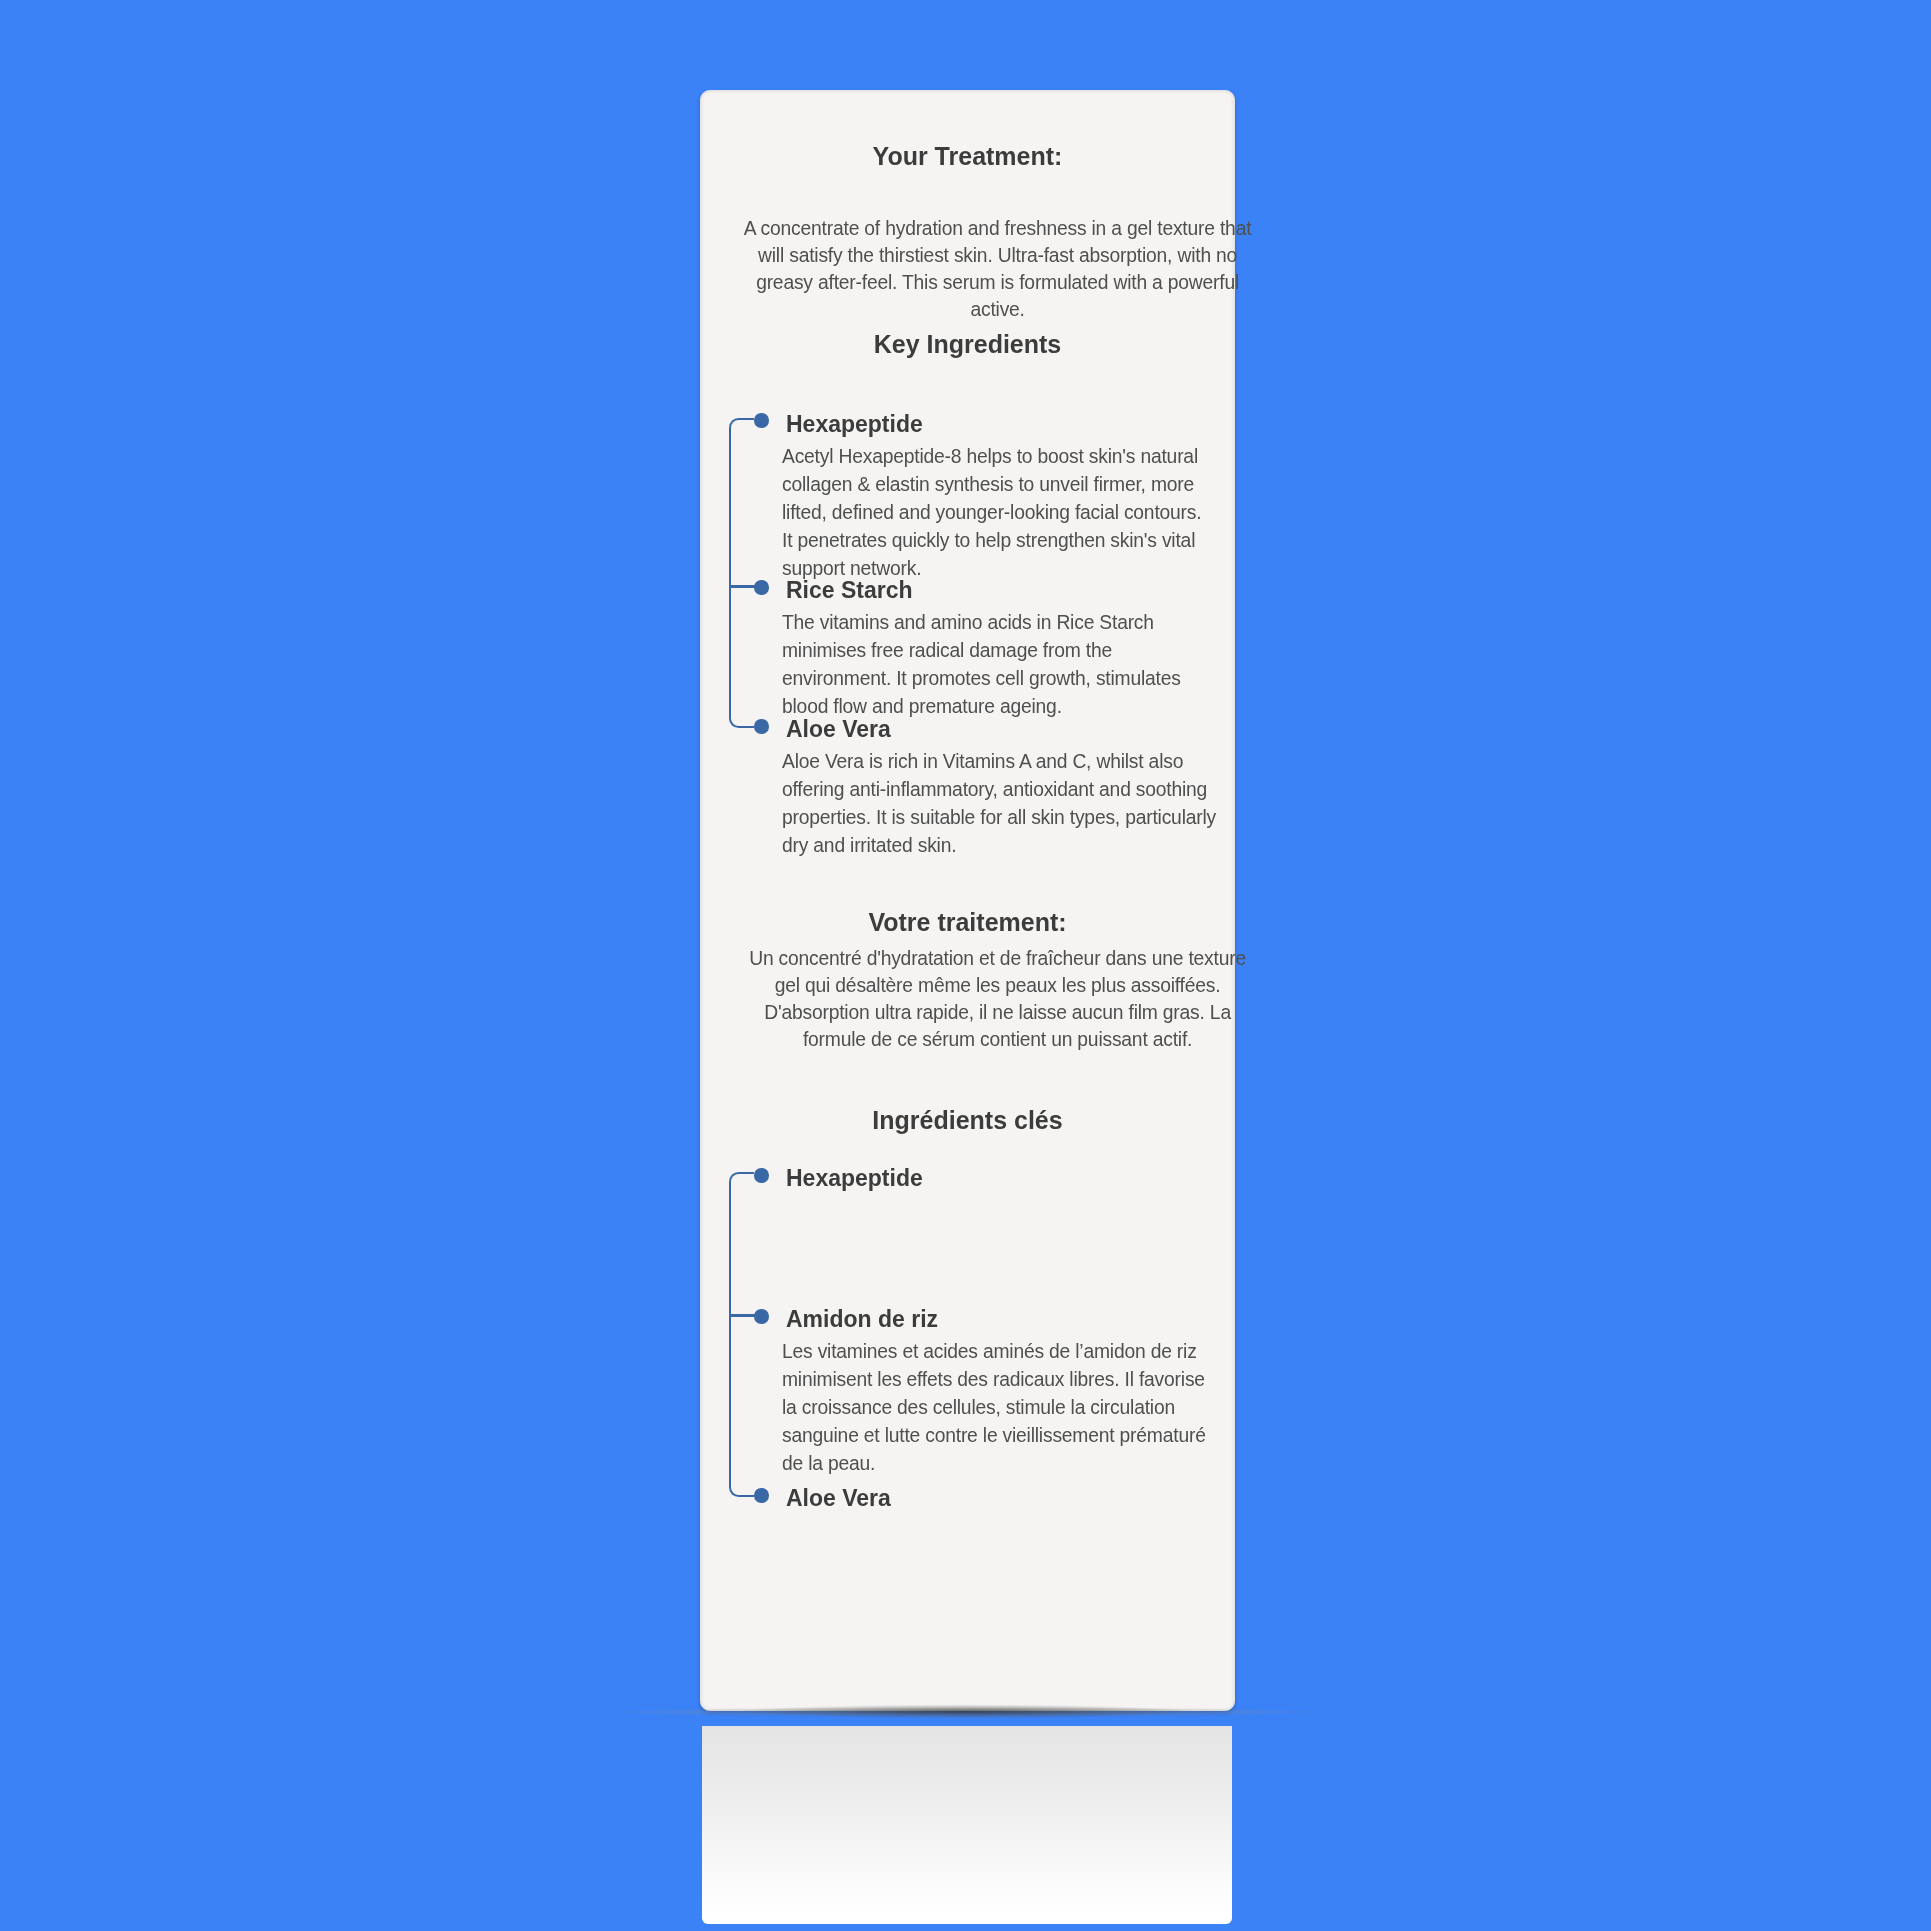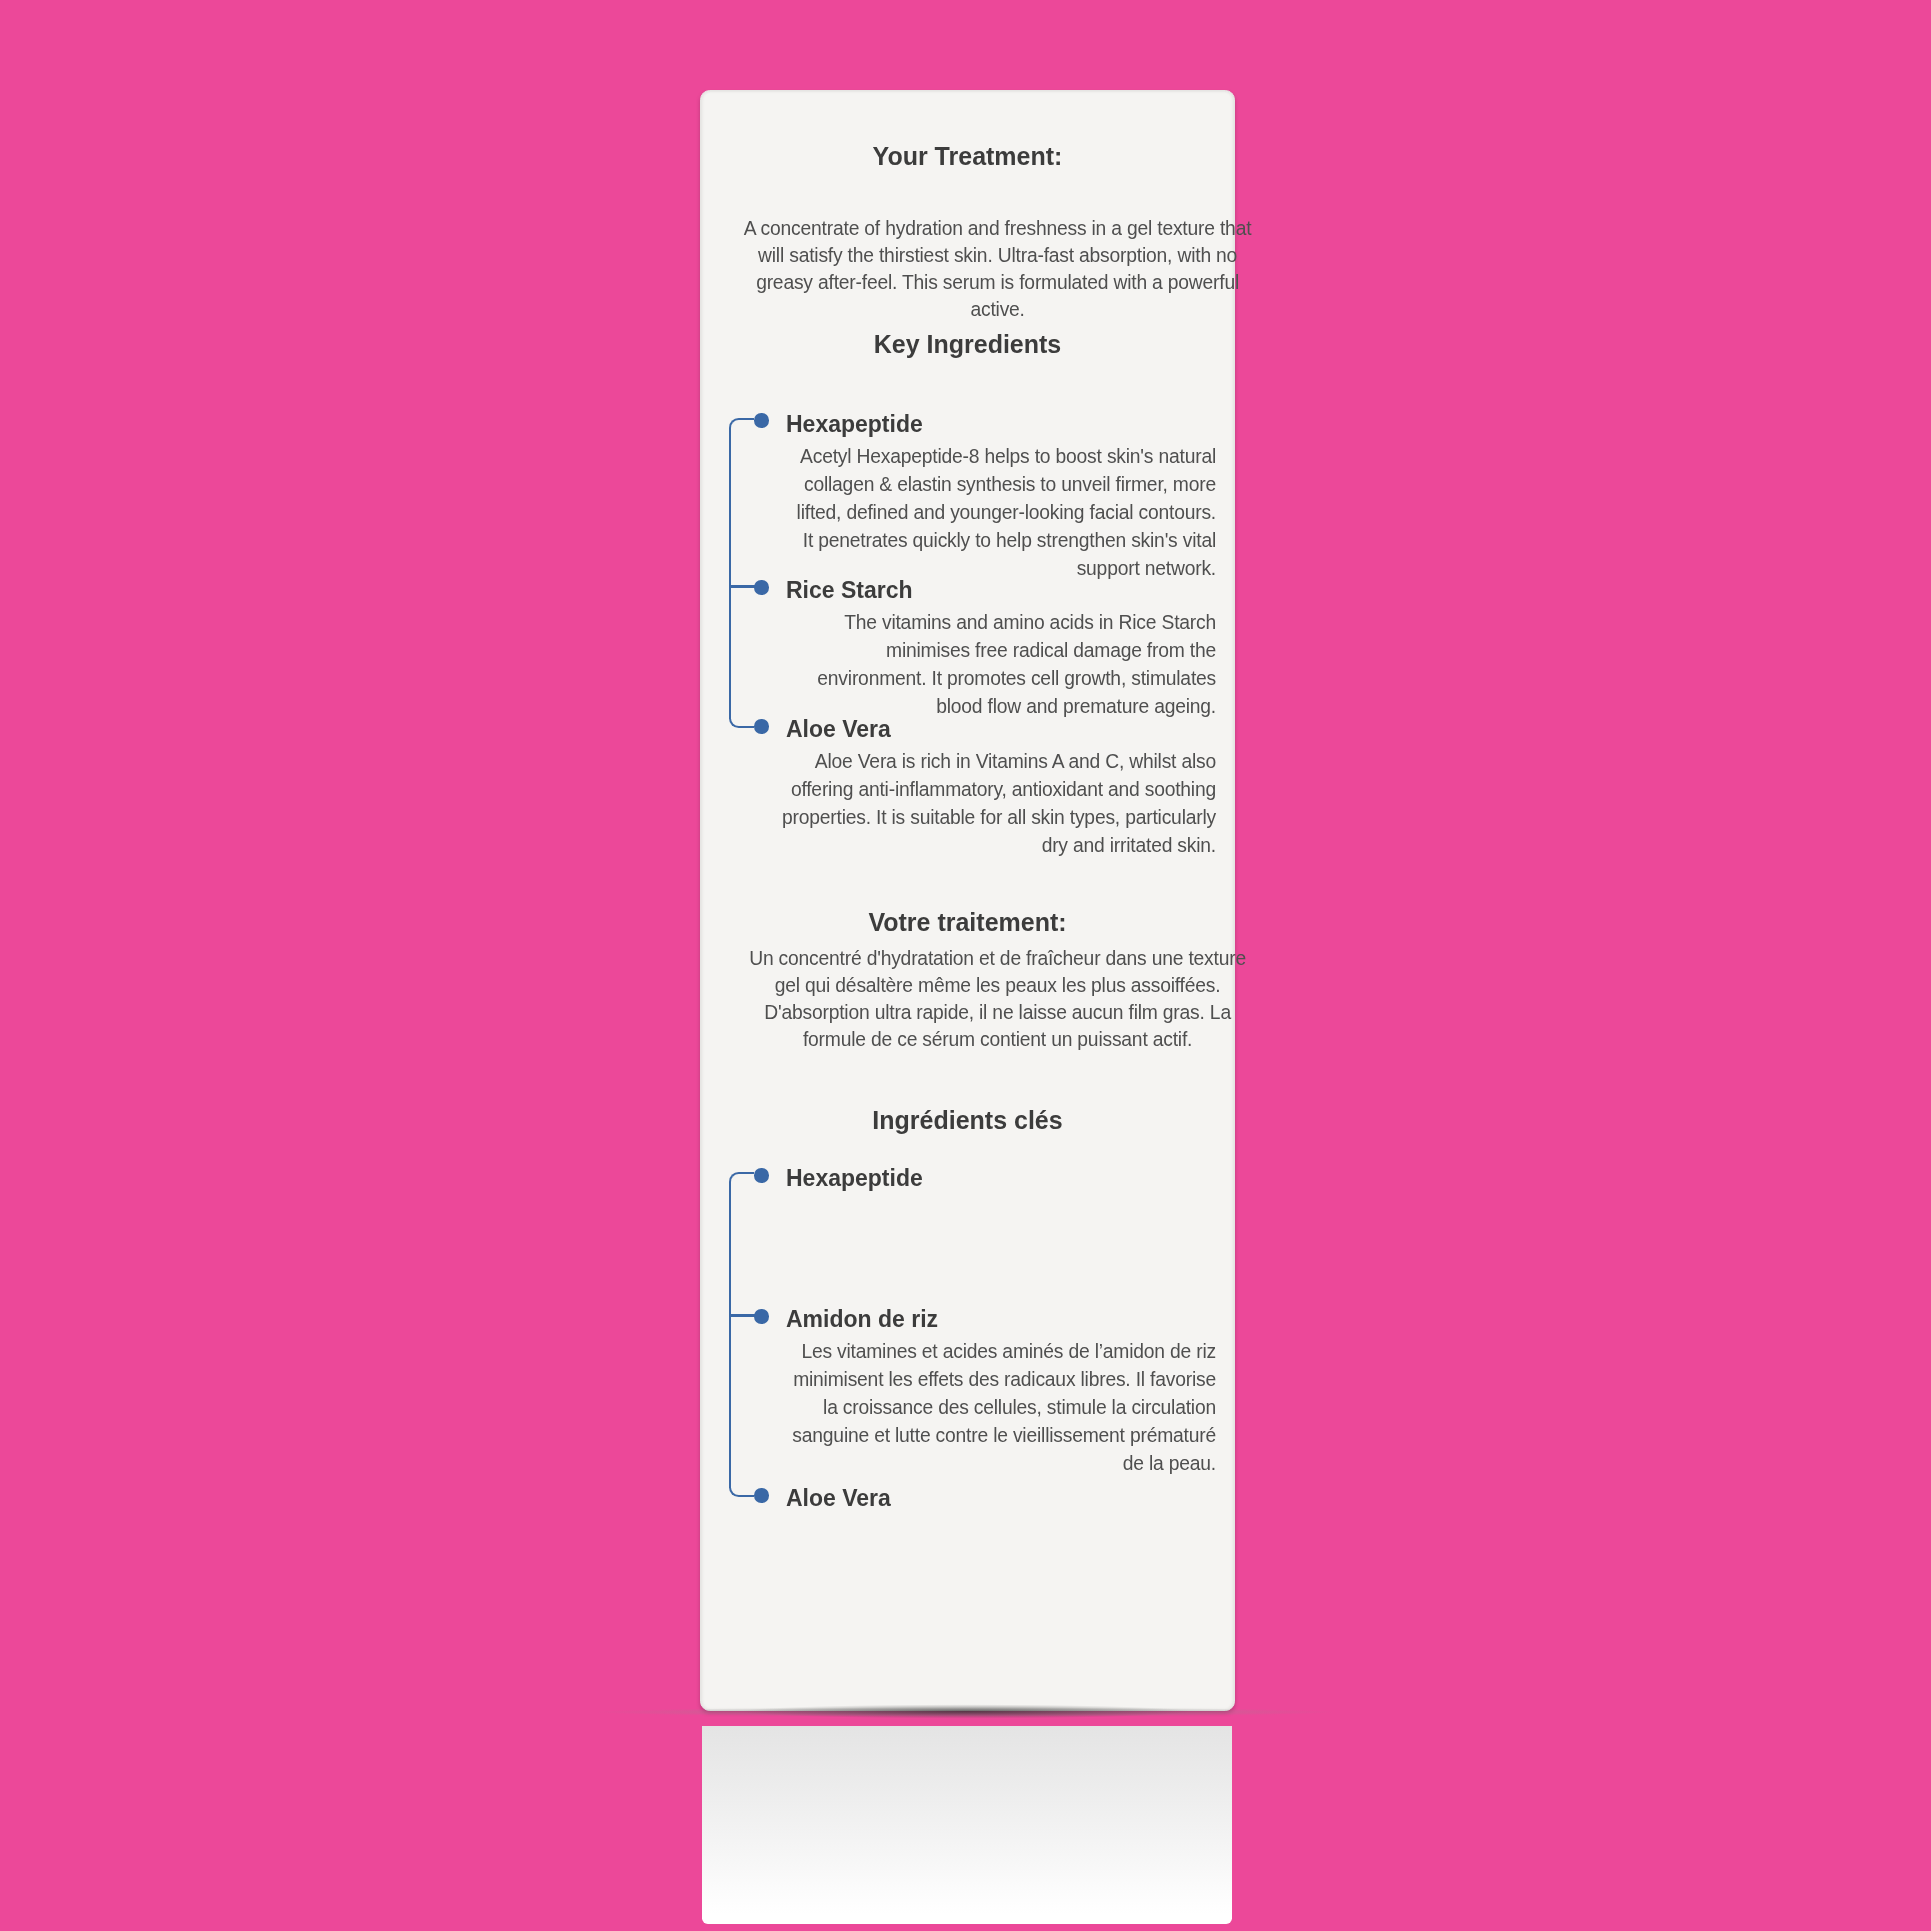--- a/index.html
+++ b/index.html
@@ -1,16 +1,16 @@
 <!DOCTYPE html>
 <html style="--accent: #3a68a6;"><head>
 <meta charset="utf-8">
 <style>
   html,body{margin:0;padding:0;background:#ffffff;}
-  .stage{position:relative;width:1931px;height:1931px;background:#ec4899;overflow:hidden;
+  .stage{position:relative;width:1931px;height:1931px;background:#3b82f6;overflow:hidden;
          font-family:"Liberation Sans", sans-serif;text-decoration:underline;}
 
   
   .box{position:absolute;left:700px;top:90px;width:533px;height:1619px;
        background:#f5f4f2;border:1px solid #e6e5e3;border-radius:9.7px;
        box-shadow:0 2.9px 5.8px -1.9px rgba(0,0,0,0.30),
                   inset 0 0 3.9px rgba(0,0,0,0.05),
                   inset 1.9px 0 2.9px rgba(0,0,0,0.035),
                   inset -1.9px 0 2.9px rgba(0,0,0,0.035);
        color:#4f4f4f;}
@@ -22,21 +22,21 @@
   #t-fr{top:816px;}
   #k-fr{top:1014px;}
 
   .lede{position:absolute;left:10.6px;width:512px;text-align:center;
         font-size:19.3px;line-height:27px;color:#4f4f4f;letter-spacing:-0.2px;margin-left:30px;}
   #d-en{top:124px;}
   #d-fr{top:854px;}
 
   .item{position:absolute;left:81px;width:434px;}
   .item h3{margin:4px;font-size:23px;line-height:27px;font-weight:bold;color:#3c3c3c;}
-  .item p{margin:4.8px 0 0;font-size:19.3px;line-height:28px;color:#4f4f4f;letter-spacing:-0.2px;text-align:right;}
+  .item p{margin:4.8px 0 0;font-size:19.3px;line-height:28px;color:#4f4f4f;letter-spacing:-0.2px;}
   #i-hex-en{top:316px;}
   #i-rice-en{top:482px;}
   #i-aloe-en{top:621px;}
   #i-hex-fr{top:1070px;}
   #i-ami-fr{top:1211px;}
   #i-aloe-fr{top:1390px;}
 
   
   .bracket{position:absolute;left:28px;width:25px;
            border:2.9px solid var(--accent,#3a68a6);border-right:none;

